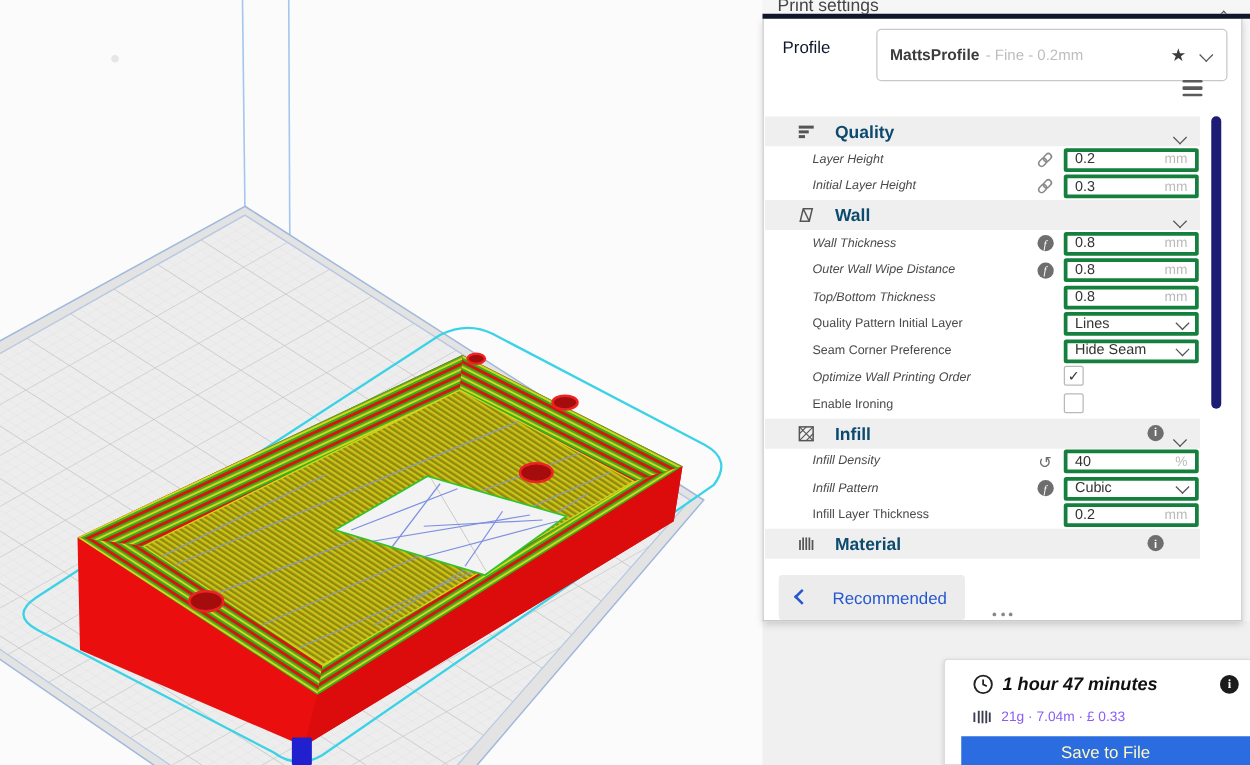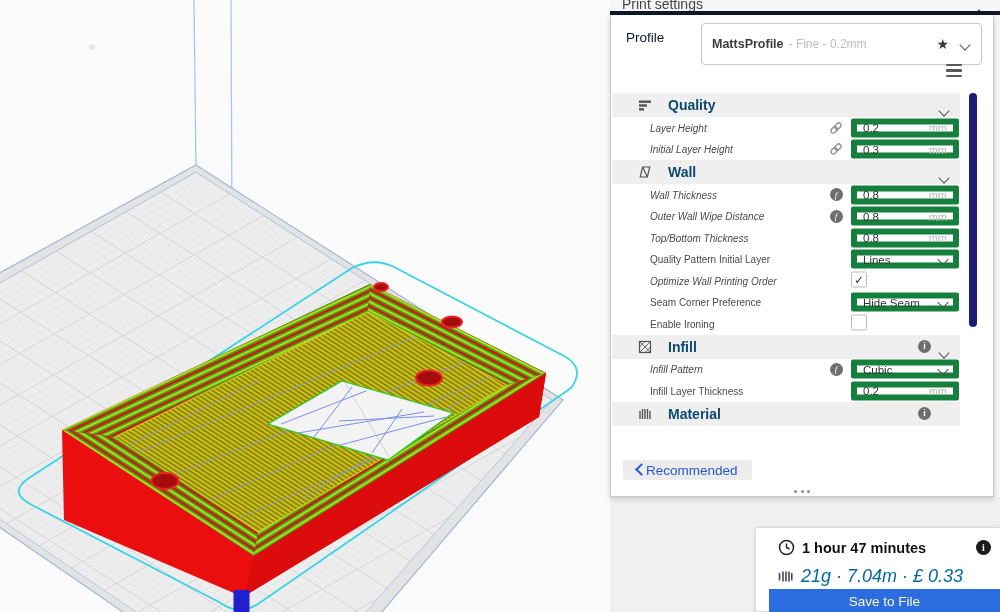--- a/index.html
+++ b/index.html
@@ -44,54 +44,54 @@
   .shead{position:relative;height:24px;background:#efefef;width:348px;}
   .shead .sicon{position:absolute;left:26px;top:5px;width:14px;height:14px;}
   .shead .stitle{position:absolute;left:56px;top:4px;font-size:14px;font-weight:bold;color:#0c4a6e;}
   .shead .schev{position:absolute;right:12px;top:8px;}
   .shead .sinfo{position:absolute;right:29px;top:5px;}
   .row{position:relative;height:21.5px;width:348px;}
   .lab{position:absolute;left:25px;top:50%;transform:translateY(-50%);font-size:10px;color:#4a4a4a;white-space:nowrap;margin-left:13px;}
   .lab.it{font-style:italic;}
   .slot{position:absolute;left:213px;width:22px;height:100%;display:flex;align-items:center;justify-content:center;}
   .ctrl{position:absolute;left:239px;top:50%;transform:translateY(-50%);width:108px;height:19px;box-sizing:border-box;}
-  .box{border:6px solid #15803d;border-radius:2px;background:#fff;height:100%;box-sizing:border-box;
+  .box{border:3px solid #15803d;border-radius:2px;background:#fff;height:100%;box-sizing:border-box;
        display:flex;align-items:center;padding:0 6px;font-size:11.5px;color:#333;}
   .unit{margin-left:auto;color:#b9b9b9;font-size:11px;}
   .selchev{margin-left:auto;}
   .cb{width:16px;height:16px;border:1px solid #b9b9b9;border-radius:2px;background:#fff;
       display:flex;align-items:center;justify-content:center;font-size:11.5px;color:#333;box-sizing:border-box;}
   .iconglyph{font-size:13px;color:#6e6e6e;line-height:1;}
   .fcirc{width:13px;height:13px;border-radius:50%;background:#6e6e6e;color:#fff;display:flex;
          align-items:center;justify-content:center;font-size:9px;font-style:italic;
          font-family:"Liberation Serif", serif;}
   .icirc{width:13px;height:13px;border-radius:50%;background:#6e6e6e;color:#fff;display:flex;
          align-items:center;justify-content:center;font-size:9px;font-weight:bold;}
 
   .vscroll{position:absolute;left:358px;top:78px;width:8px;height:234px;background:#1c1c74;border-radius:4px;}
 
-  .recbtn{position:absolute;left:12px;top:445px;height:20px;padding:0 14px;background:#ececec;
-          border-radius:3px;display:flex;align-items:center;gap:0;cursor:pointer;}
+  .recbtn{position:absolute;left:12px;top:445px;height:36px;padding:0 14px;background:#ececec;
+          border-radius:3px;display:flex;align-items:center;gap:20px;cursor:pointer;}
   .recbtn .chevl{width:7px;height:7px;border-left:2px solid #2557cf;border-bottom:2px solid #2557cf;
                  transform:rotate(45deg);margin-top:-1px;}
   .recbtn span{color:#2557cf;font-size:13.5px;}
   .dots{position:absolute;left:50%;bottom:3px;transform:translateX(-50%);display:flex;gap:3.5px;}
   .dots i{width:3px;height:3px;border-radius:50%;background:#8a8a8a;display:block;}
 
   
   .card{position:absolute;left:755px;top:527px;width:245px;height:85px;background:#fff;z-index:11;
         border:1px solid #dcdcdc;border-right:none;box-sizing:border-box;border-radius:3px 0 0 0;
         box-shadow:0 1px 4px rgba(0,0,0,.12);}
-  .card .timerow{position:absolute;left:22px;top:11px;display:flex;align-items:center;gap:7px;}
+  .card .timerow{position:absolute;left:22px;top:11px;display:flex;align-items:center;gap:7px;font-style:italic;}
   .card .timetext{font-size:14.5px;font-weight:bold;color:#111;}
   .card .biginfo{position:absolute;right:9px;top:12px;width:15px;height:15px;border-radius:50%;
                  background:#1b1b1b;color:#fff;display:flex;align-items:center;justify-content:center;
                  font-size:10px;font-weight:bold;font-family:"Liberation Serif", serif;}
   .card .matrow{position:absolute;left:22px;top:38px;display:flex;align-items:center;gap:8px;}
-  .card .mattext{font-size:18px;color:#0369a1;font-style:italic;}
+  .card .mattext{font-size:11px;color:#8b5cf6;}
   .savebtn{position:absolute;left:13px;top:61px;width:231px;height:24px;background:#2b6de0;color:#fef9c3;
            font-size:13.5px;display:flex;align-items:center;justify-content:center;cursor:pointer;}
 </style>
 </head>
 <body>
 
 <svg id="viewport" viewBox="0 0 1000 612">
   <defs>
     <pattern id="grid" patternUnits="userSpaceOnUse" width="40" height="40" patternTransform="matrix(0.844,0.540,-0.871,0.492,196,172)">
       <path d="M40 0 H0 V40" fill="none" stroke="#c6c6c6" stroke-width="1"></path>
@@ -310,33 +310,33 @@
     <div class="row">
       <span class="lab">Quality Pattern Initial Layer</span>
       <div class="ctrl">
           <div class="box">
         <span>Lines</span>
         <span class="selchev"><span class="chev"></span></span>
           </div>
         </div>
     </div>
     <div class="row">
+      <span class="lab">Seam Corner Preference</span>
+      <div class="ctrl">
+          <div class="box">
+        <span>Hide Seam</span>
+        <span class="selchev"><span class="chev"></span></span>
+          </div>
+        </div>
+    </div>
+    <div class="row">
       <span class="lab it">Optimize Wall Printing Order</span>
       <div class="ctrl">
           <div class="cb">
         <span>✓</span>
-          </div>
-        </div>
-    </div>
-    <div class="row">
-      <span class="lab">Seam Corner Preference</span>
-      <div class="ctrl">
-          <div class="box">
-        <span>Hide Seam</span>
-        <span class="selchev"><span class="chev"></span></span>
           </div>
         </div>
     </div>
     <div class="row">
       <span class="lab">Enable Ironing</span>
       <div class="ctrl">
           <div class="cb">
         <span></span>
           </div>
         </div>
@@ -347,20 +347,32 @@
         <rect x="1.5" y="1.5" width="11" height="11" fill="none" stroke="#555" stroke-width="1.2"></rect>
         <path d="M1.5 12.5 L12.5 1.5 M1.5 1.5 L12.5 12.5 M1.5 7 L7 1.5 M7 12.5 L12.5 7" stroke="#555" stroke-width="0.9"></path>
       </svg>
       <span class="stitle">Infill</span>
       <span class="sinfo">
           <span class="icirc">i</span>
         </span>
       <span class="schev"><span class="chev"></span></span>
     </div>
     <div class="row">
+      <span class="lab it">Infill Density</span>
+      <span class="slot">
+          <span class="iconglyph">↺</span>
+        </span>
+      <div class="ctrl">
+          <div class="box">
+        <span>40</span>
+        <span class="unit">%</span>
+          </div>
+        </div>
+    </div>
+    <div class="row">
       <span class="lab it">Infill Pattern</span>
       <span class="slot">
           <span class="fcirc">f</span>
         </span>
       <div class="ctrl">
           <div class="box">
         <span>Cubic</span>
         <span class="selchev"><span class="chev"></span></span>
           </div>
         </div>

